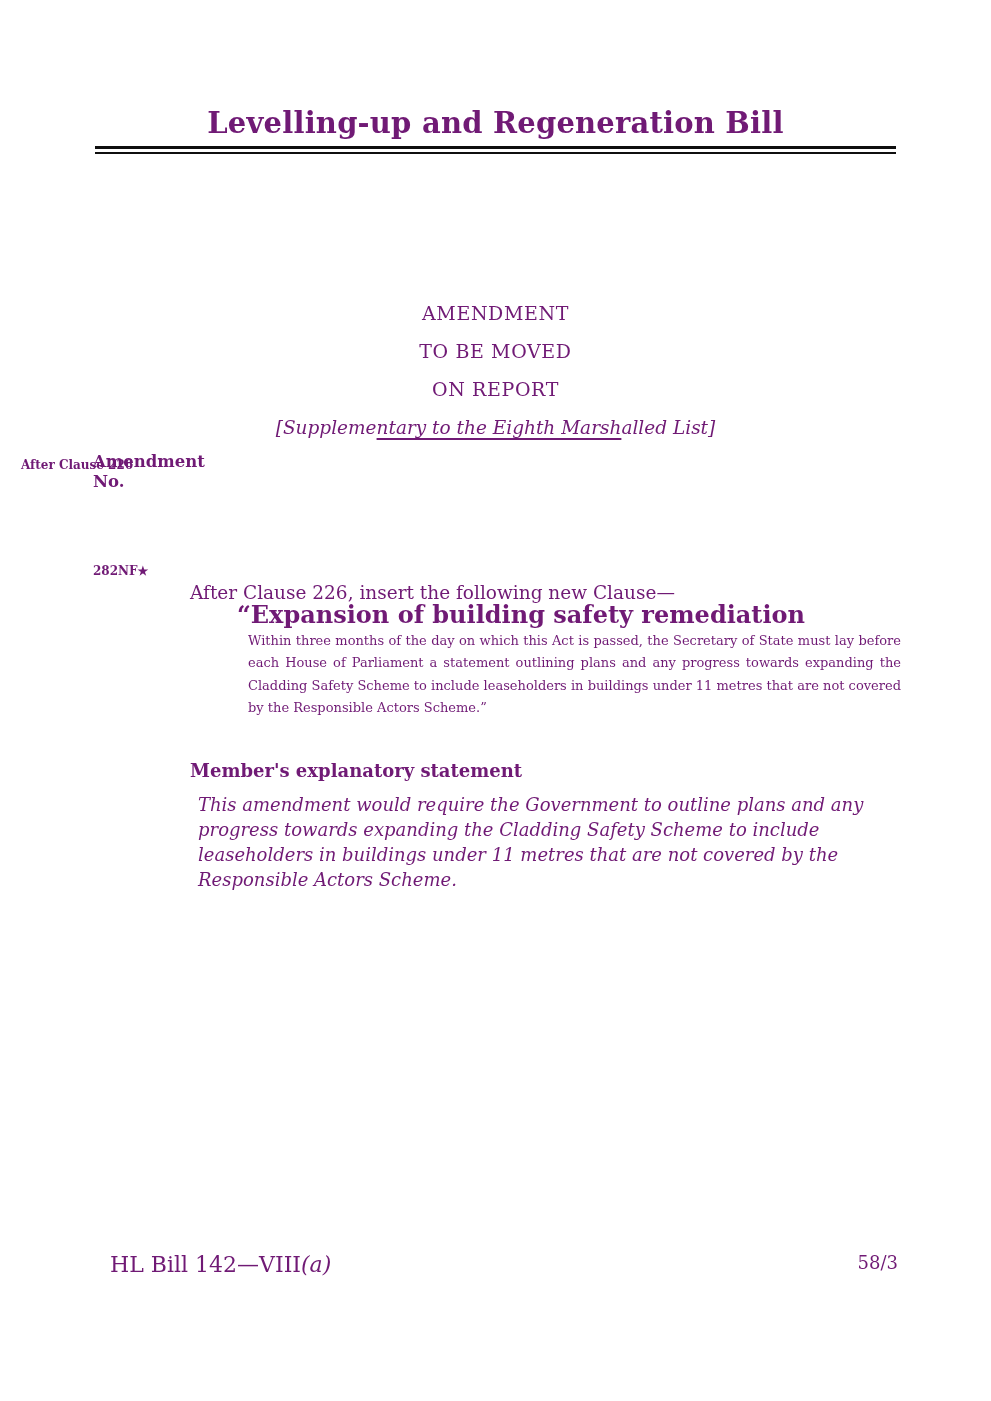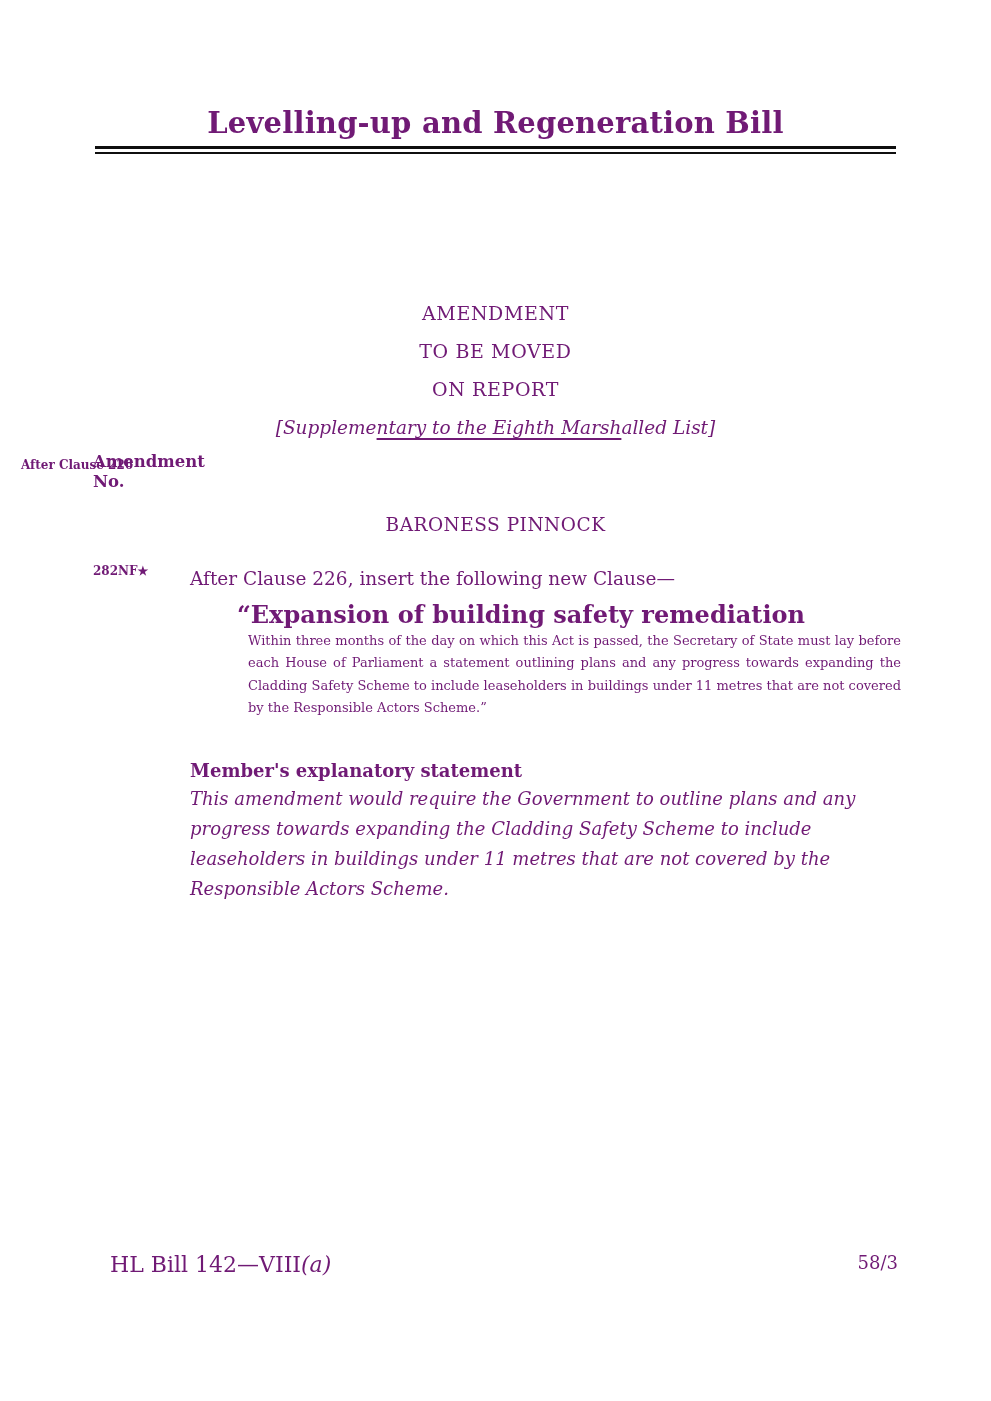--- a/index.html
+++ b/index.html
@@ -90,21 +90,21 @@
   }
   .amendment-number {
     position: absolute;
     top: 564px;
     left: 93px;
     font-weight: bold;
     font-size: 12px;
   }
   .amendment-instruction {
     position: absolute;
-    top: 568px;
+    top: 582px;
     left: 190px;
     font-size: 18.5px;
   }
   .clause-title {
     position: absolute;
     top: 572px;
     left: 237px;
     font-weight: bold;
     font-size: 24px;
     margin-top: 28px;
@@ -126,22 +126,22 @@
     font-weight: bold;
     font-size: 18px;
   }
   .exp-body {
     position: absolute;
     top: 784px;
     left: 190px;
     width: 714px;
     font-style: italic;
     font-size: 18px;
-    line-height: 30px;
-    margin: 0;
+    line-height: 25px;
+    margin: 8px;
   }
   .footer-left {
     position: absolute;
     top: 1252px;
     left: 110px;
     font-size: 22px;
   }
   .footer-left .italic-suffix {
     font-style: italic;
   }
@@ -171,21 +171,20 @@
     <span>[Suppleme</span><span class="link-part">ntary to the Eighth Marsh</span><span>alled List]</span>
   </div>
 
   <div class="amendment-no">
     <div>Amendment</div>
     <div>No.</div>
   </div>
 
   <div class="place-heading">After Clause 226</div>
 
-  <div class="mover">BARONESS PINNOCK</div>
 
   <div class="amendment-number">282NF★</div>
 
   <div class="amendment-instruction">After Clause 226, insert the following new Clause—</div>
 
   <div class="clause-title">“Expansion of building safety remediation</div>
 
   <p class="clause-body">Within three months of the day on which this Act is passed, the Secretary of State must lay before each House of Parliament a statement outlining plans and any progress towards expanding the Cladding Safety Scheme to include leaseholders in buildings under 11 metres that are not covered by the Responsible Actors Scheme.”</p>
 
   <div class="exp-heading">Member's explanatory statement</div>

